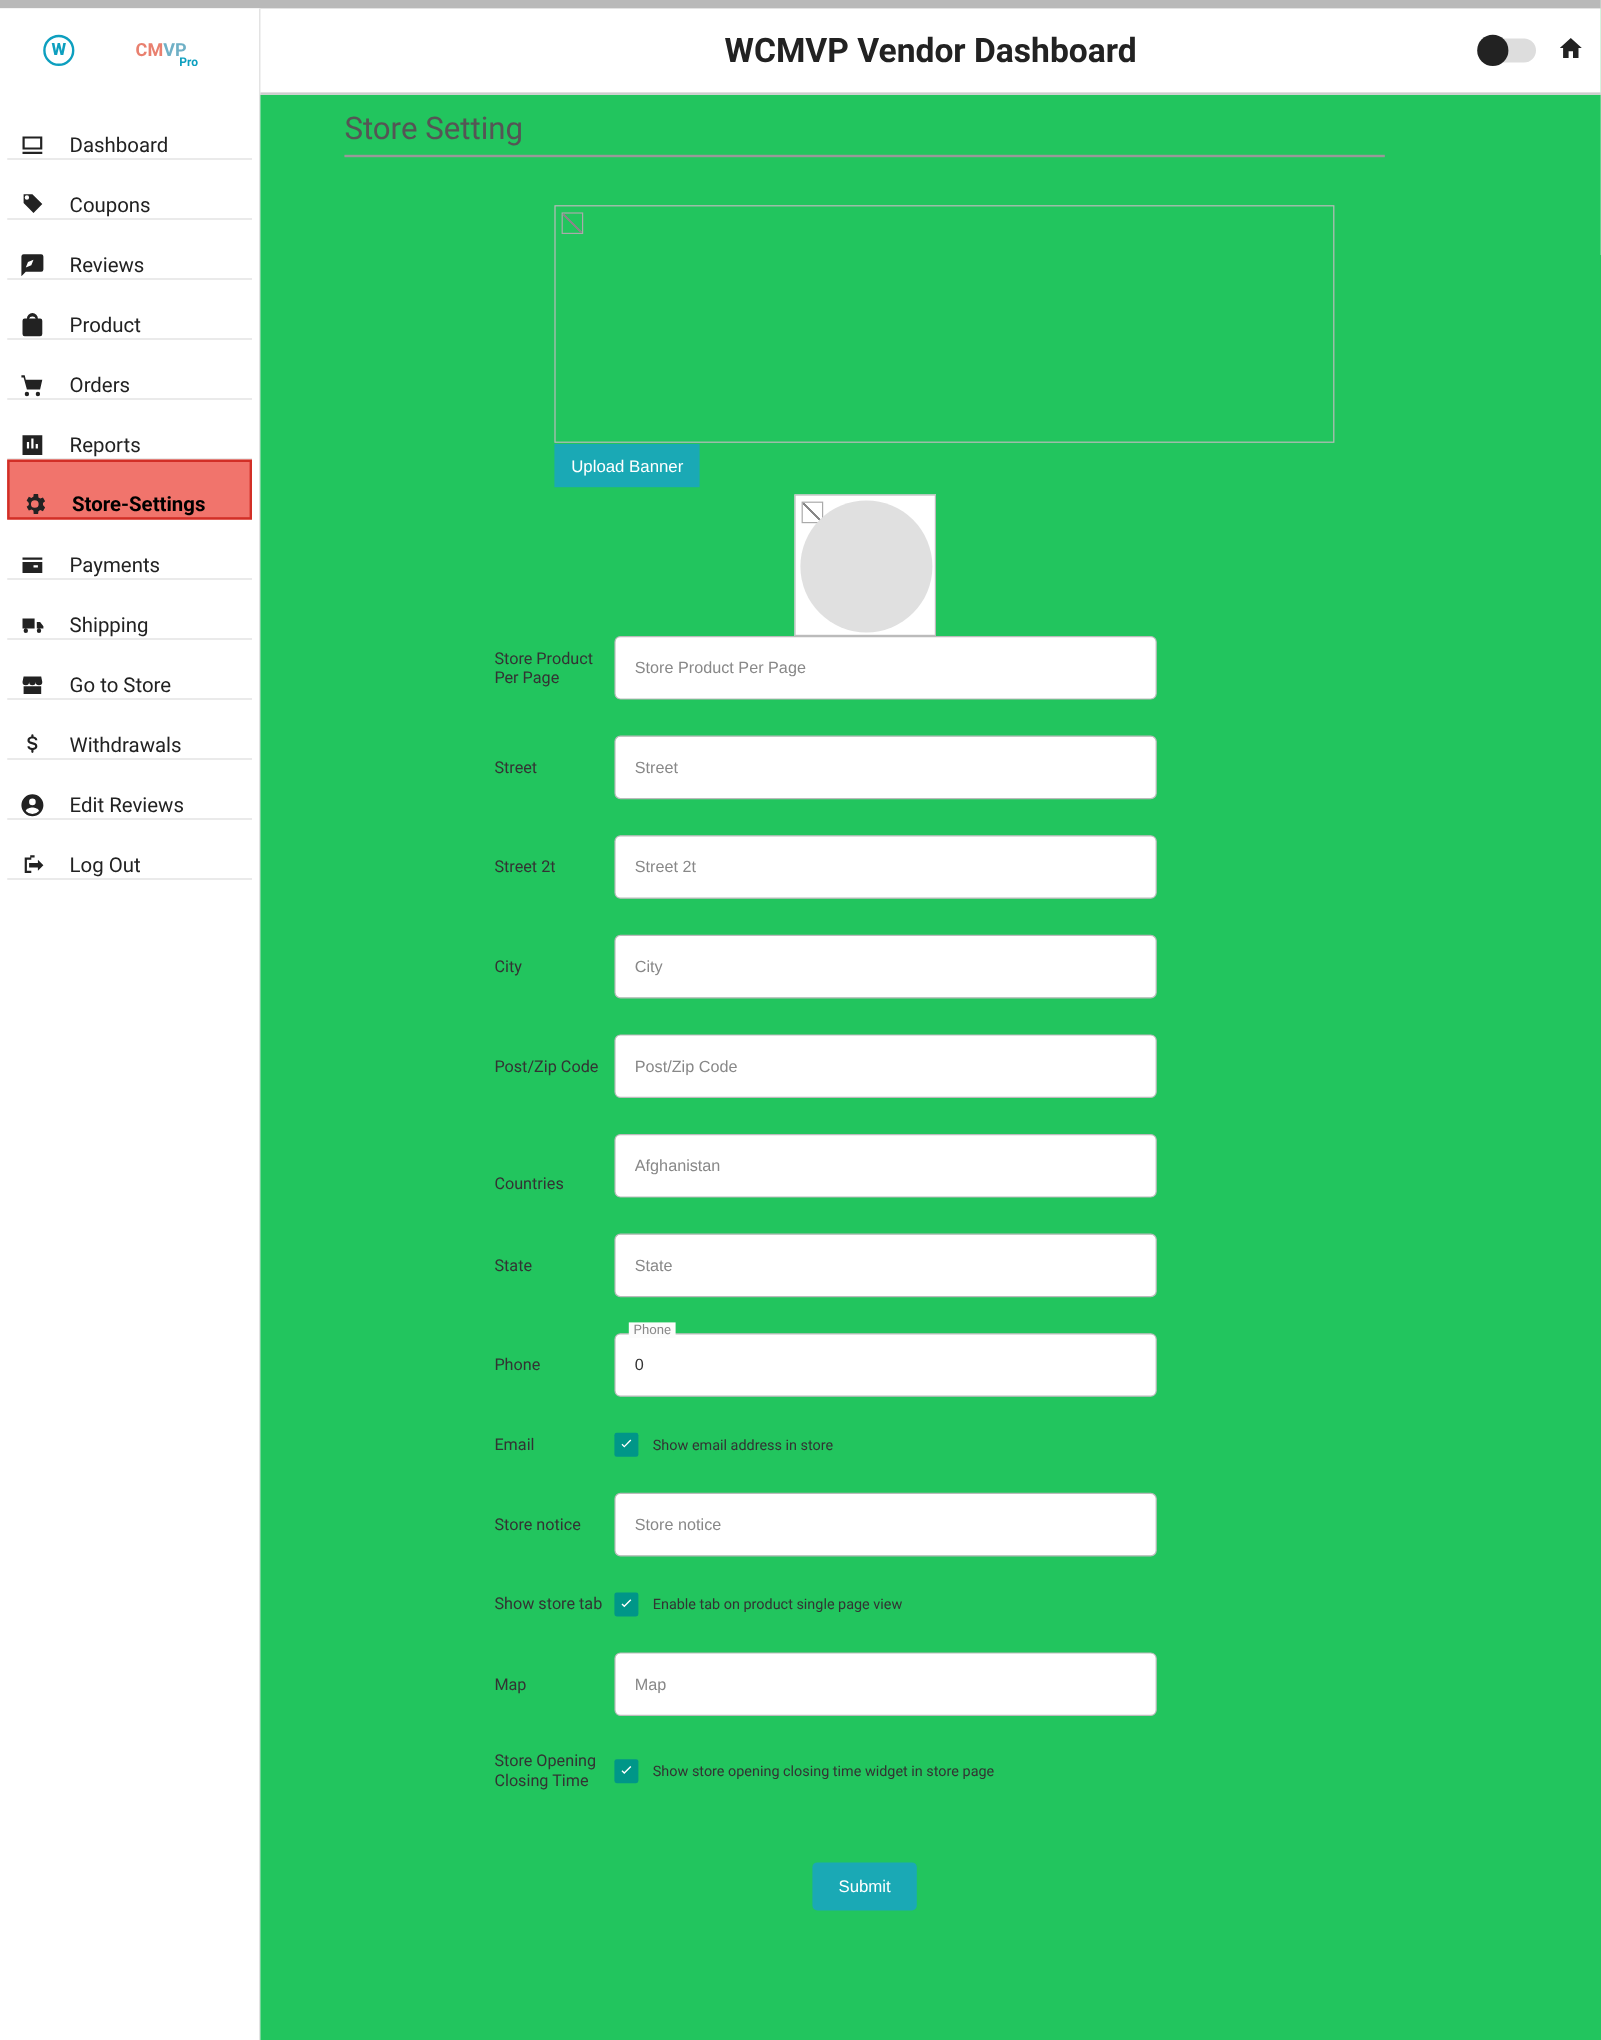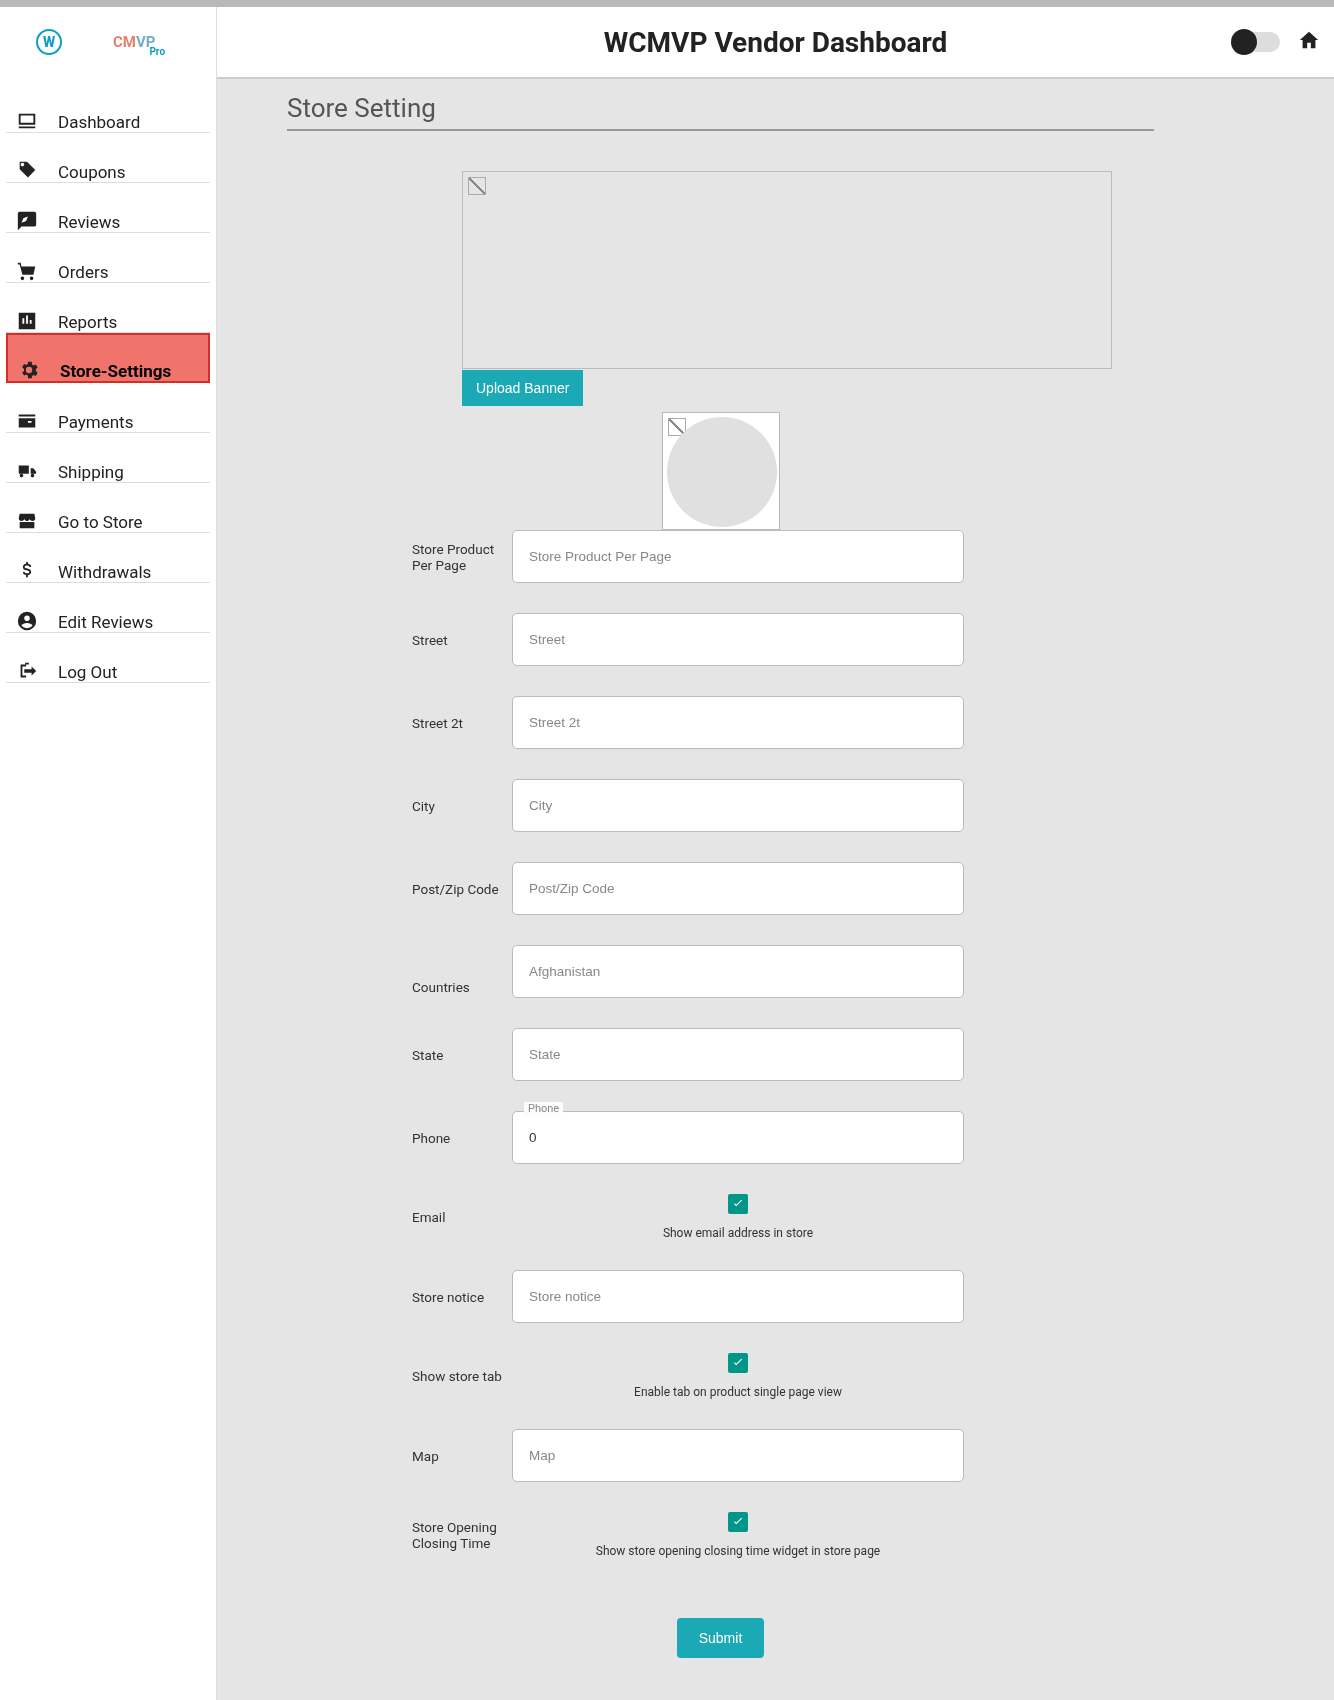--- a/index.html
+++ b/index.html
@@ -125,21 +125,21 @@
   background: #222;
   border-radius:50%;
   position:absolute;
   top:-3px;
   left:-3px;
 }
 .home-icon svg { width:22px; height:22px; fill:#222; }
 
 .content {
   padding: 14px 180px 30px 70px;
-  background: #e5e5e5;
+  background: #22c55e;
   flex:1;
   overflow:auto;
 }
 .page-title {
   font-size: 26px;
   color: #555;
   font-weight: 400;
   padding-bottom: 6px;
   border-bottom: 2px solid #999;
   margin-bottom: 40px;
@@ -231,21 +231,20 @@
   left:12px;
   background:#fcfcfc;
   padding: 0 4px;
   font-size:11px;
   color:#888;
 }
 .checkbox-row {
   display:flex;
   align-items:center;
   gap:12px;
-  flex-direction:column;
 }
 .checkbox {
   width:20px;
   height:20px;
   background:#009688;
   display:flex;
   align-items:center;
   justify-content:center;
   border-radius:2px;
 }
@@ -299,20 +298,28 @@
           </span>
         <span>Coupons</span>
       </div>
       <div class="nav-item">
         <span class="icon">
             <svg viewBox="0 0 24 24">
               <path d="M20 2H4a2 2 0 00-2 2v18l4-4h14a2 2 0 002-2V4a2 2 0 00-2-2zM6 14l2-5 5-2-2 5-5 2z"></path>
             </svg>
           </span>
         <span>Reviews</span>
+      </div>
+      <div class="nav-item">
+        <span class="icon">
+            <svg viewBox="0 0 24 24">
+              <path d="M19 6h-2a5 5 0 00-10 0H5a2 2 0 00-2 2v12a2 2 0 002 2h14a2 2 0 002-2V8a2 2 0 00-2-2zm-7-2a3 3 0 013 2H9a3 3 0 013-2z"></path>
+            </svg>
+          </span>
+        <span>Product</span>
       </div>
       <div class="nav-item">
         <span class="icon">
             <svg viewBox="0 0 24 24">
               <path d="M7 18a2 2 0 102 2 2 2 0 00-2-2zm10 0a2 2 0 102 2 2 2 0 00-2-2zM7 16h12l2-9H6L5 3H2v2h2l3 11z"></path>
             </svg>
           </span>
         <span>Orders</span>
       </div>
       <div class="nav-item">

